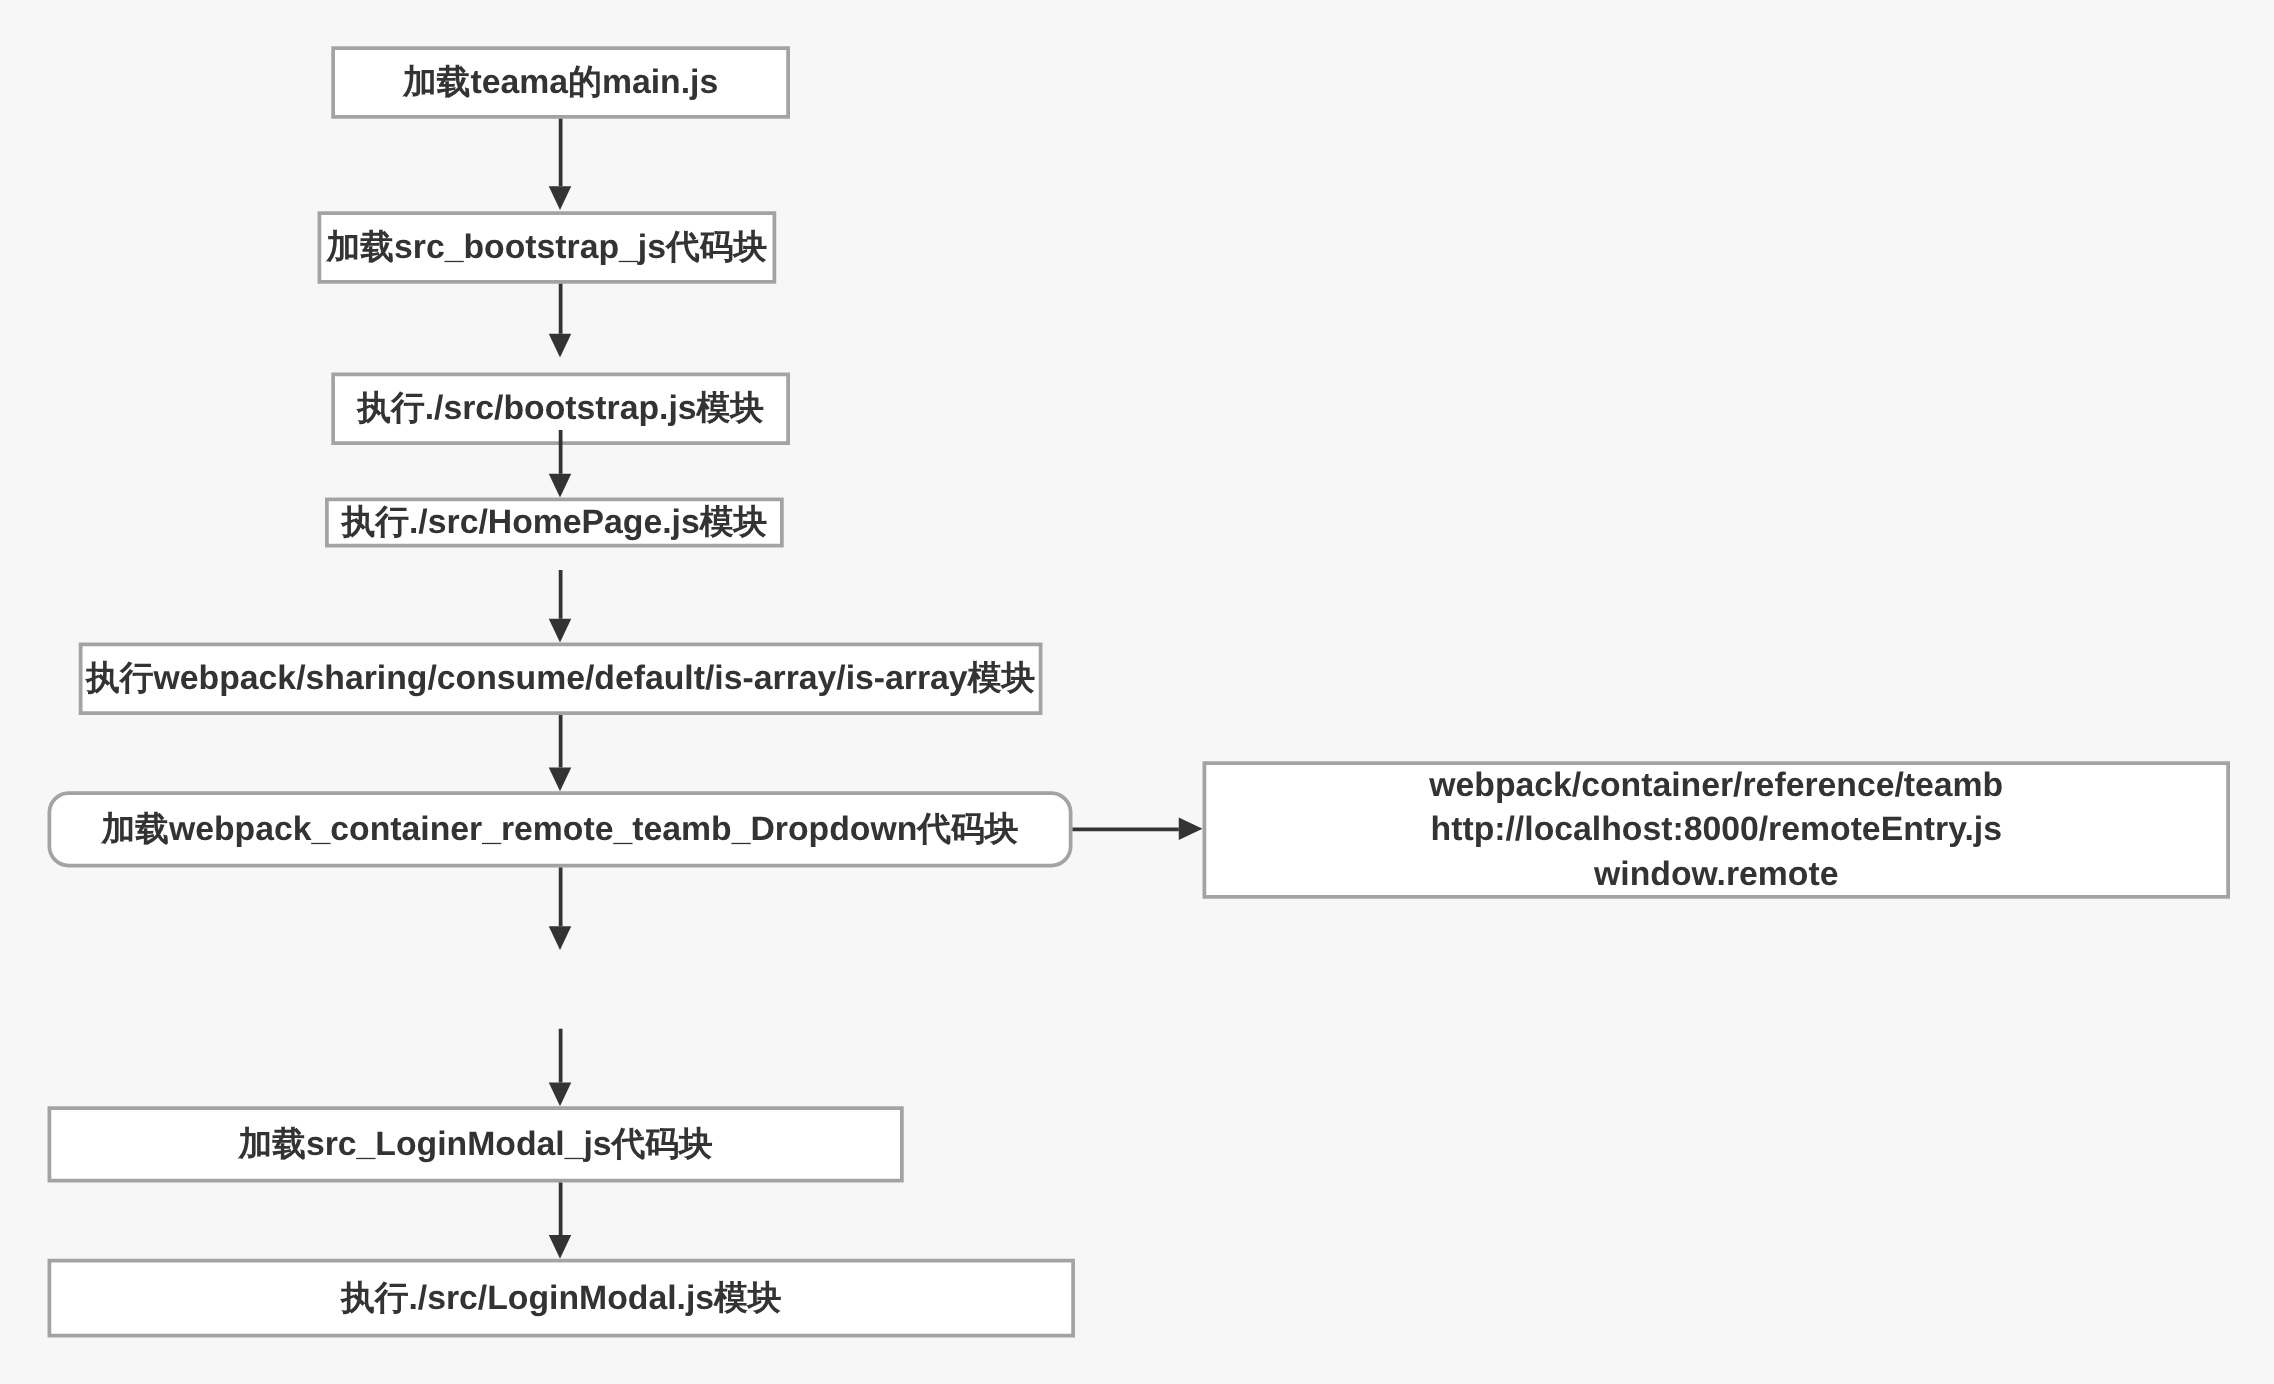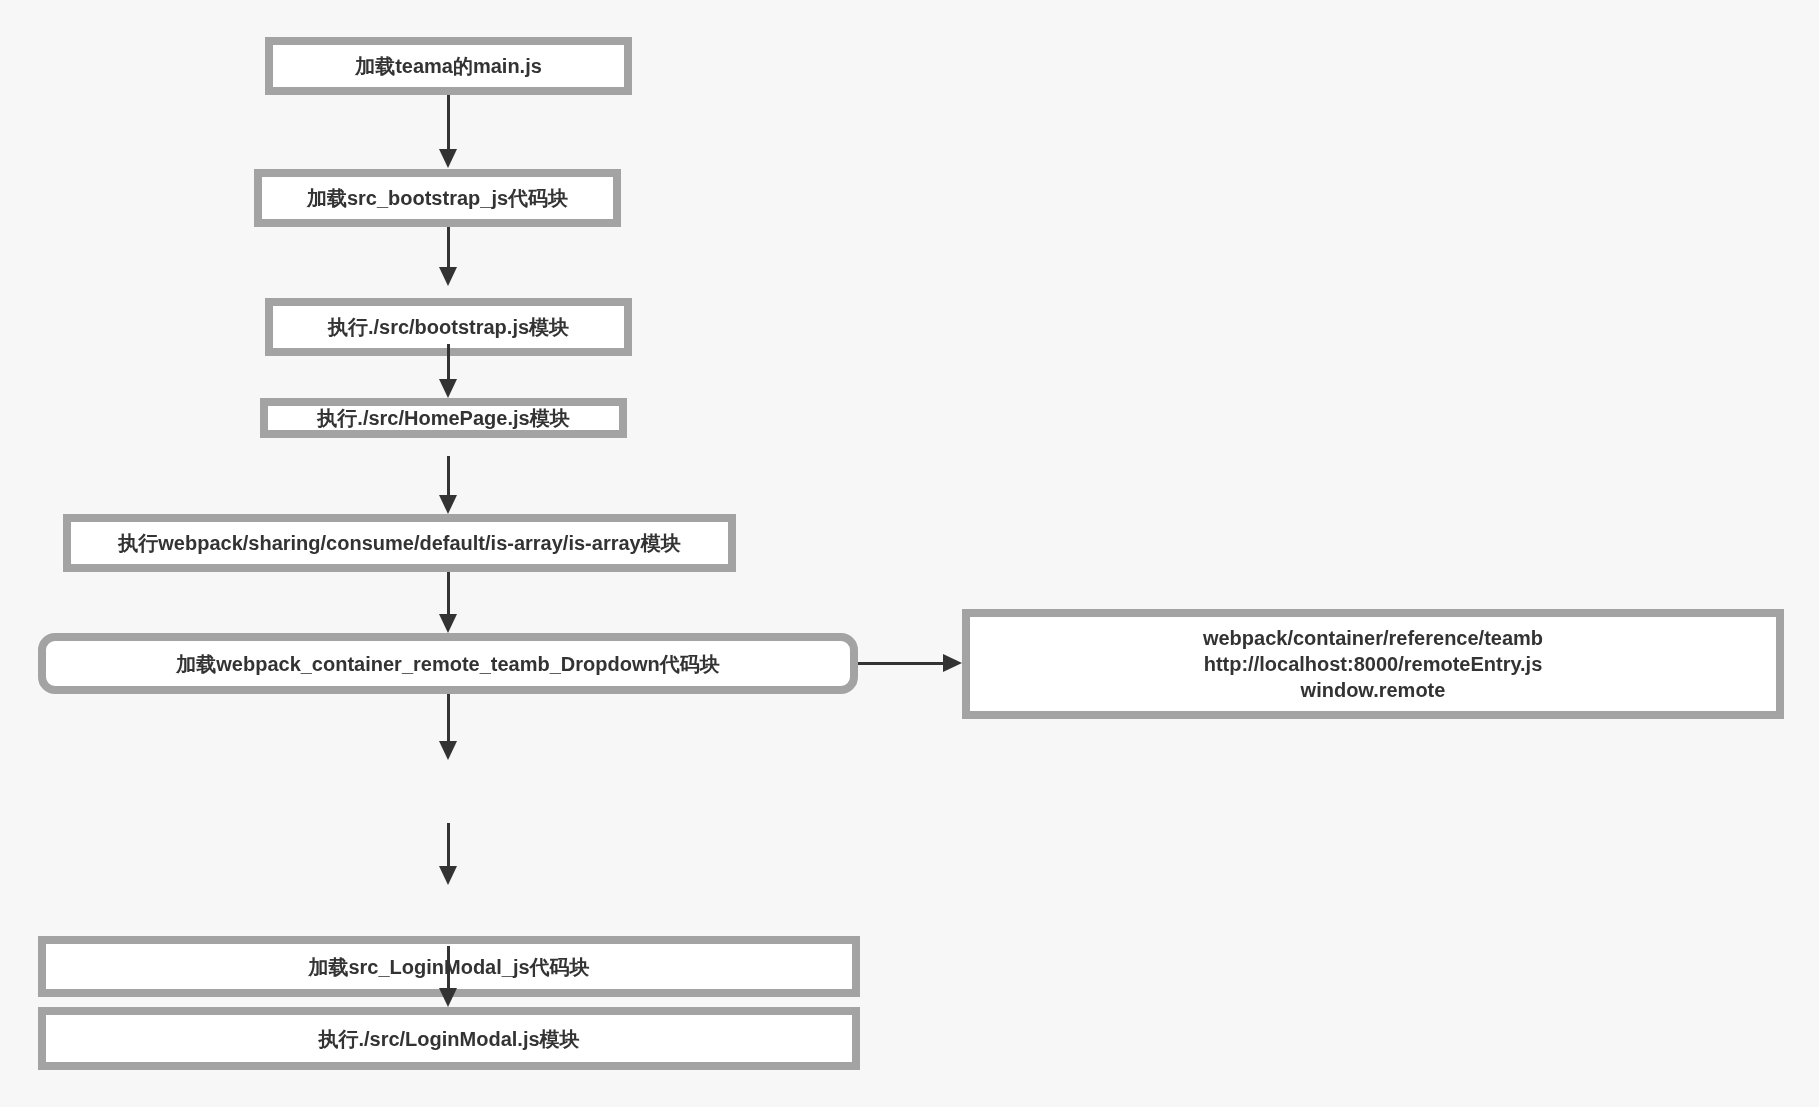--- a/index.html
+++ b/index.html
@@ -11,40 +11,40 @@
     position:relative;
     width:1819px;
     height:1107px;
     background:#f7f7f7;
     overflow:hidden;
   }
   .node{
     position:absolute;
     box-sizing:border-box;
     background:#ffffff;
-    border:8px solid #a3a3a3;
+    border:3px solid #a3a3a3;
     display:flex;
     align-items:center;
     justify-content:center;
     text-align:center;
     color:#333333;
     font-weight:bold;
-    font-size:20px;
+    font-size:27px;
     line-height:1.3;
   }
   .node .lbl{display:block;}
   
   .n1{left:265px;top:37px;width:367px;height:58px;}
   .n2{left:254px;top:169px;width:367px;height:58px;}
   .n3{left:265px;top:286px;width:367px;height:58px;margin-top:12px;}
   .n4{left:260px;top:398px;width:367px;height:40px;}
-  .n5{left:63px;top:514px;width:673px;height:58px;}
+  .n5{left:63px;top:514px;width:771px;height:58px;}
   .n6{left:38px;top:633px;width:820px;height:61px;border-radius:17px;}
   .n7{left:38px;top:760px;width:822px;height:63px;}
-  .n8{left:38px;top:936px;width:822px;height:61px;}
+  .n8{left:38px;top:885px;width:685px;height:61px;}
   .n9{left:38px;top:1007px;width:822px;height:63px;}
   .nremote{left:962px;top:609px;width:822px;height:110px;flex-direction:column;}
   
   .arrow-v{
     position:absolute;
     width:3px;
     background:#333333;
   }
   .arrow-v::after{
     content:"";

